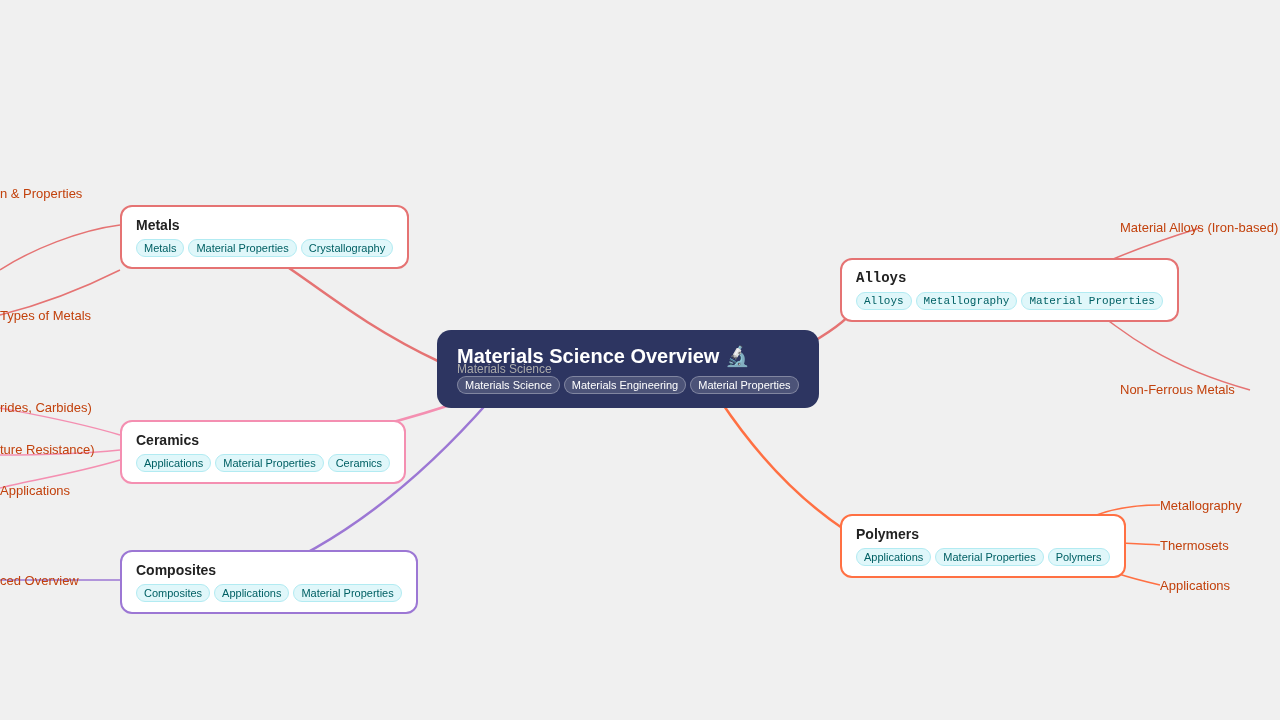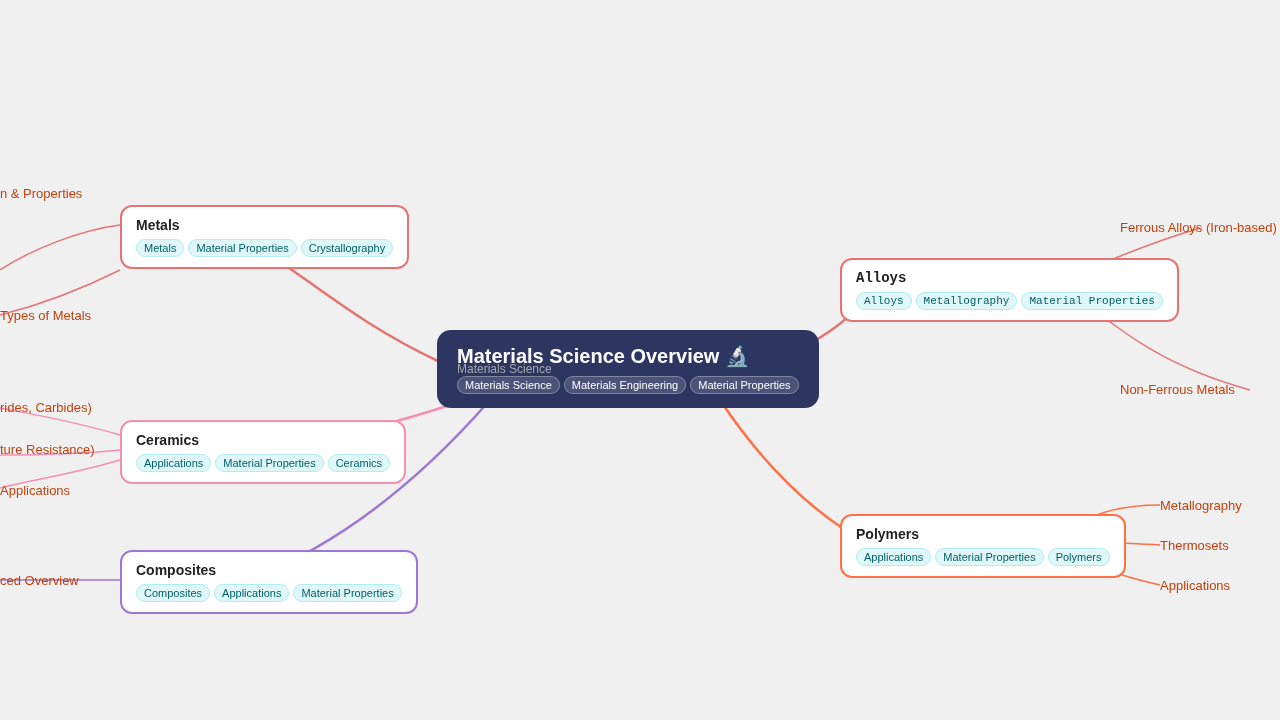--- a/index.html
+++ b/index.html
@@ -197,19 +197,19 @@
   </div>
 </div>
 
 <div class="node text-node" style="left: 0px; top: 186px;">n &amp; Properties</div>
 <div class="node text-node" style="left: 0px; top: 308px;">Types of Metals</div>
 <div class="node text-node" style="left: 0px; top: 400px;">rides, Carbides)</div>
 <div class="node text-node" style="left: 0px; top: 442px;">ture Resistance)</div>
 <div class="node text-node" style="left: 0px; top: 483px;">Applications</div>
 <div class="node text-node" style="left: 0px; top: 573px;">ced Overview</div>
 
-<div class="node text-node" style="left: 1120px; top: 220px;">Ferrous Alloys (Iron-based)</div>
+<div class="node text-node" style="left: 1120px; top: 220px;">Material Alloys (Iron-based)</div>
 <div class="node text-node" style="left: 1120px; top: 382px;">Non-Ferrous Metals</div>
 <div class="node text-node" style="left: 1160px; top: 498px;">Metallography</div>
 <div class="node text-node" style="left: 1160px; top: 538px;">Thermosets</div>
 <div class="node text-node" style="left: 1160px; top: 578px;">Applications</div>
 
 <div class="node text-node" style="left: 457px; top: 362px; font-size:12px; color:#aaa;">Materials Science</div>
 
 </body></html>

